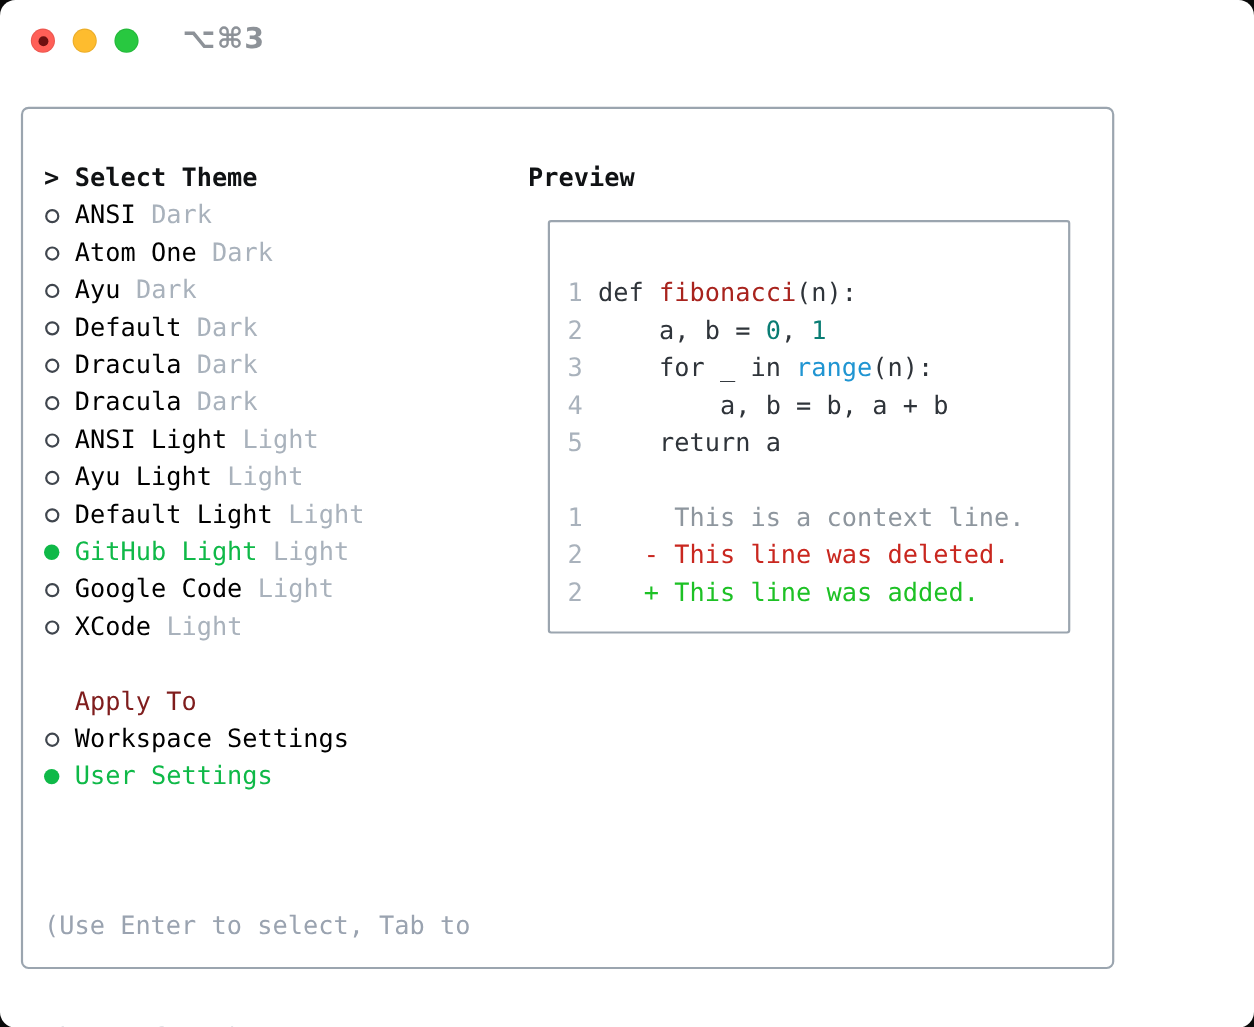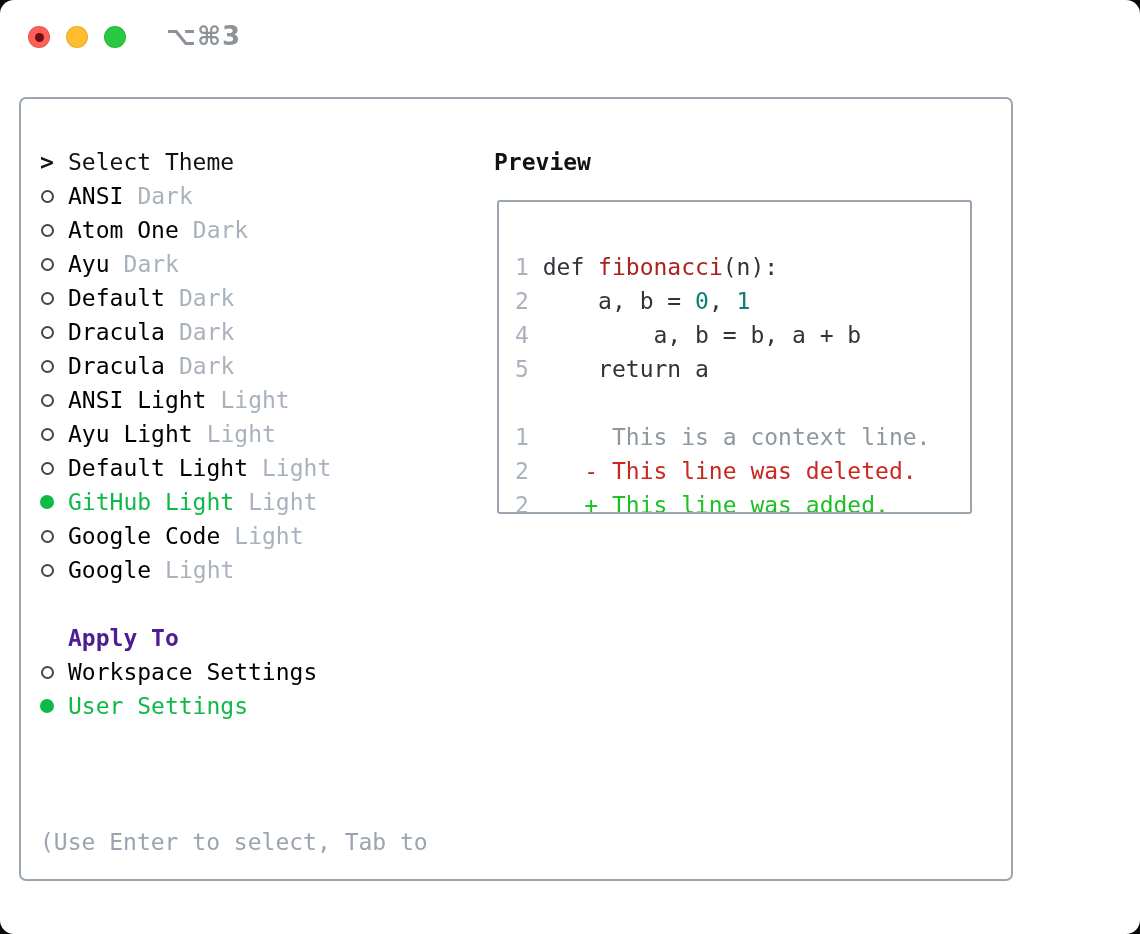--- a/index.html
+++ b/index.html
@@ -19,34 +19,34 @@
 
   
   .panel{position:absolute;left:19px;top:97px;width:994px;height:784px;
       box-sizing:border-box;border:2px solid #9ba5af;border-radius:7px;background:#fff;}
 
   
   .left-col{position:absolute;left:19px;top:46px;font-size:23px;color:#31363d;}
   .row{display:flex;align-items:center;height:34px;white-space:pre;}
   .marker-slot{width:14px;margin-right:14px;display:flex;align-items:center;justify-content:center;flex:none;}
   .prompt{font-weight:bold;color:#101214;font-size:23px;}
-  .header-text{font-weight:normal;color:#101214;}
-  .header-plain{font-weight:bold;color:#4c1d95;}
+  .header-text{font-weight:bold;color:#101214;}
+  .header-plain{font-weight:normal;color:#7f1d1d;}
   .radio{width:13px;height:13px;box-sizing:border-box;border:2.5px solid #40464e;border-radius:50%;}
   .radio.sel{border:none;background:#0fb948;width:14px;height:14px;}
   .item-name{color:#000000;}
   .item-name.sel{color:#0fb948;}
   .item-variant{color:#a9b2bc;margin-left:14px;text-align:right;}
   .spacer{height:34px;}
   .hint{color:#9aa3b0;line-height:34px;white-space:pre;}
 
   
-  .right-col{position:absolute;left:473px;top:46px;}
+  .right-col{position:absolute;left:459px;top:46px;}
   .preview-header{font-size:23px;font-weight:bold;color:#101214;height:34px;line-height:34px;}
-  .preview-box{margin-left:3px;margin-top:21px;width:475px;height:314px;box-sizing:border-box;
+  .preview-box{margin-left:18px;margin-top:21px;width:475px;height:376px;box-sizing:border-box;
       border:2px solid #9ba5af;border-radius:3px;background:#fff;
       padding:48px 0 0 16px;overflow:hidden;}
   .code-line{height:34px;line-height:34px;font-size:23px;white-space:pre;}
   .tk-default{color:#2f343a;}
   .tk-lineno{color:#a9b2bc;}
   .tk-func{color:#a8231d;}
   .tk-num{color:#0a7d74;}
   .tk-builtin{color:#2095d2;}
   .tk-context{color:#8e969e;}
   .tk-del{color:#c9271f;}
@@ -79,21 +79,21 @@
           <div class="row"><span class="marker-slot"><span class="radio"></span></span><span class="item-name">Atom One</span><span class="item-variant">Dark</span></div>
           <div class="row"><span class="marker-slot"><span class="radio"></span></span><span class="item-name">Ayu</span><span class="item-variant">Dark</span></div>
           <div class="row"><span class="marker-slot"><span class="radio"></span></span><span class="item-name">Default</span><span class="item-variant">Dark</span></div>
           <div class="row"><span class="marker-slot"><span class="radio"></span></span><span class="item-name">Dracula</span><span class="item-variant">Dark</span></div>
           <div class="row"><span class="marker-slot"><span class="radio"></span></span><span class="item-name">Dracula</span><span class="item-variant">Dark</span></div>
           <div class="row"><span class="marker-slot"><span class="radio"></span></span><span class="item-name">ANSI Light</span><span class="item-variant">Light</span></div>
           <div class="row"><span class="marker-slot"><span class="radio"></span></span><span class="item-name">Ayu Light</span><span class="item-variant">Light</span></div>
           <div class="row"><span class="marker-slot"><span class="radio"></span></span><span class="item-name">Default Light</span><span class="item-variant">Light</span></div>
           <div class="row"><span class="marker-slot"><span class="radio sel"></span></span><span class="item-name sel">GitHub Light</span><span class="item-variant">Light</span></div>
           <div class="row"><span class="marker-slot"><span class="radio"></span></span><span class="item-name">Google Code</span><span class="item-variant">Light</span></div>
-          <div class="row"><span class="marker-slot"><span class="radio"></span></span><span class="item-name">Google</span><span class="item-variant">Light</span></div>
+          <div class="row"><span class="marker-slot"><span class="radio"></span></span><span class="item-name">XCode</span><span class="item-variant">Light</span></div>
         </div>
 
       <div class="spacer"></div>
 
       <div class="row">
         <span class="marker-slot"></span>
         <span class="header-plain">Apply To</span>
       </div>
 
       <div id="apply-list">
@@ -108,20 +108,21 @@
         <div>change focus)</div>
       </div>
     </div>
 
     <div class="right-col">
       <div class="preview-header">Preview</div>
       <div class="preview-box">
         <div id="code">
             <div class="code-line"><span class="tk-lineno">1</span><span class="tk-default"> def </span><span class="tk-func">fibonacci</span><span class="tk-default">(n):</span></div>
             <div class="code-line"><span class="tk-lineno">2</span><span class="tk-default">     a, b = </span><span class="tk-num">0</span><span class="tk-default">, </span><span class="tk-num">1</span></div>
+            <div class="code-line"><span class="tk-lineno">3</span><span class="tk-default">     for _ in </span><span class="tk-builtin">range</span><span class="tk-default">(n):</span></div>
             <div class="code-line"><span class="tk-lineno">4</span><span class="tk-default">         a, b = b, a + b</span></div>
             <div class="code-line"><span class="tk-lineno">5</span><span class="tk-default">     return a</span></div>
             <div class="code-line">&nbsp;</div>
             <div class="code-line"><span class="tk-lineno">1</span><span class="tk-context">      This is a context line.</span></div>
             <div class="code-line"><span class="tk-lineno">2</span><span class="tk-default">    </span><span class="tk-del">- This line was deleted.</span></div>
             <div class="code-line"><span class="tk-lineno">2</span><span class="tk-default">    </span><span class="tk-add">+ This line was added.</span></div>
           </div>
       </div>
     </div>
 

